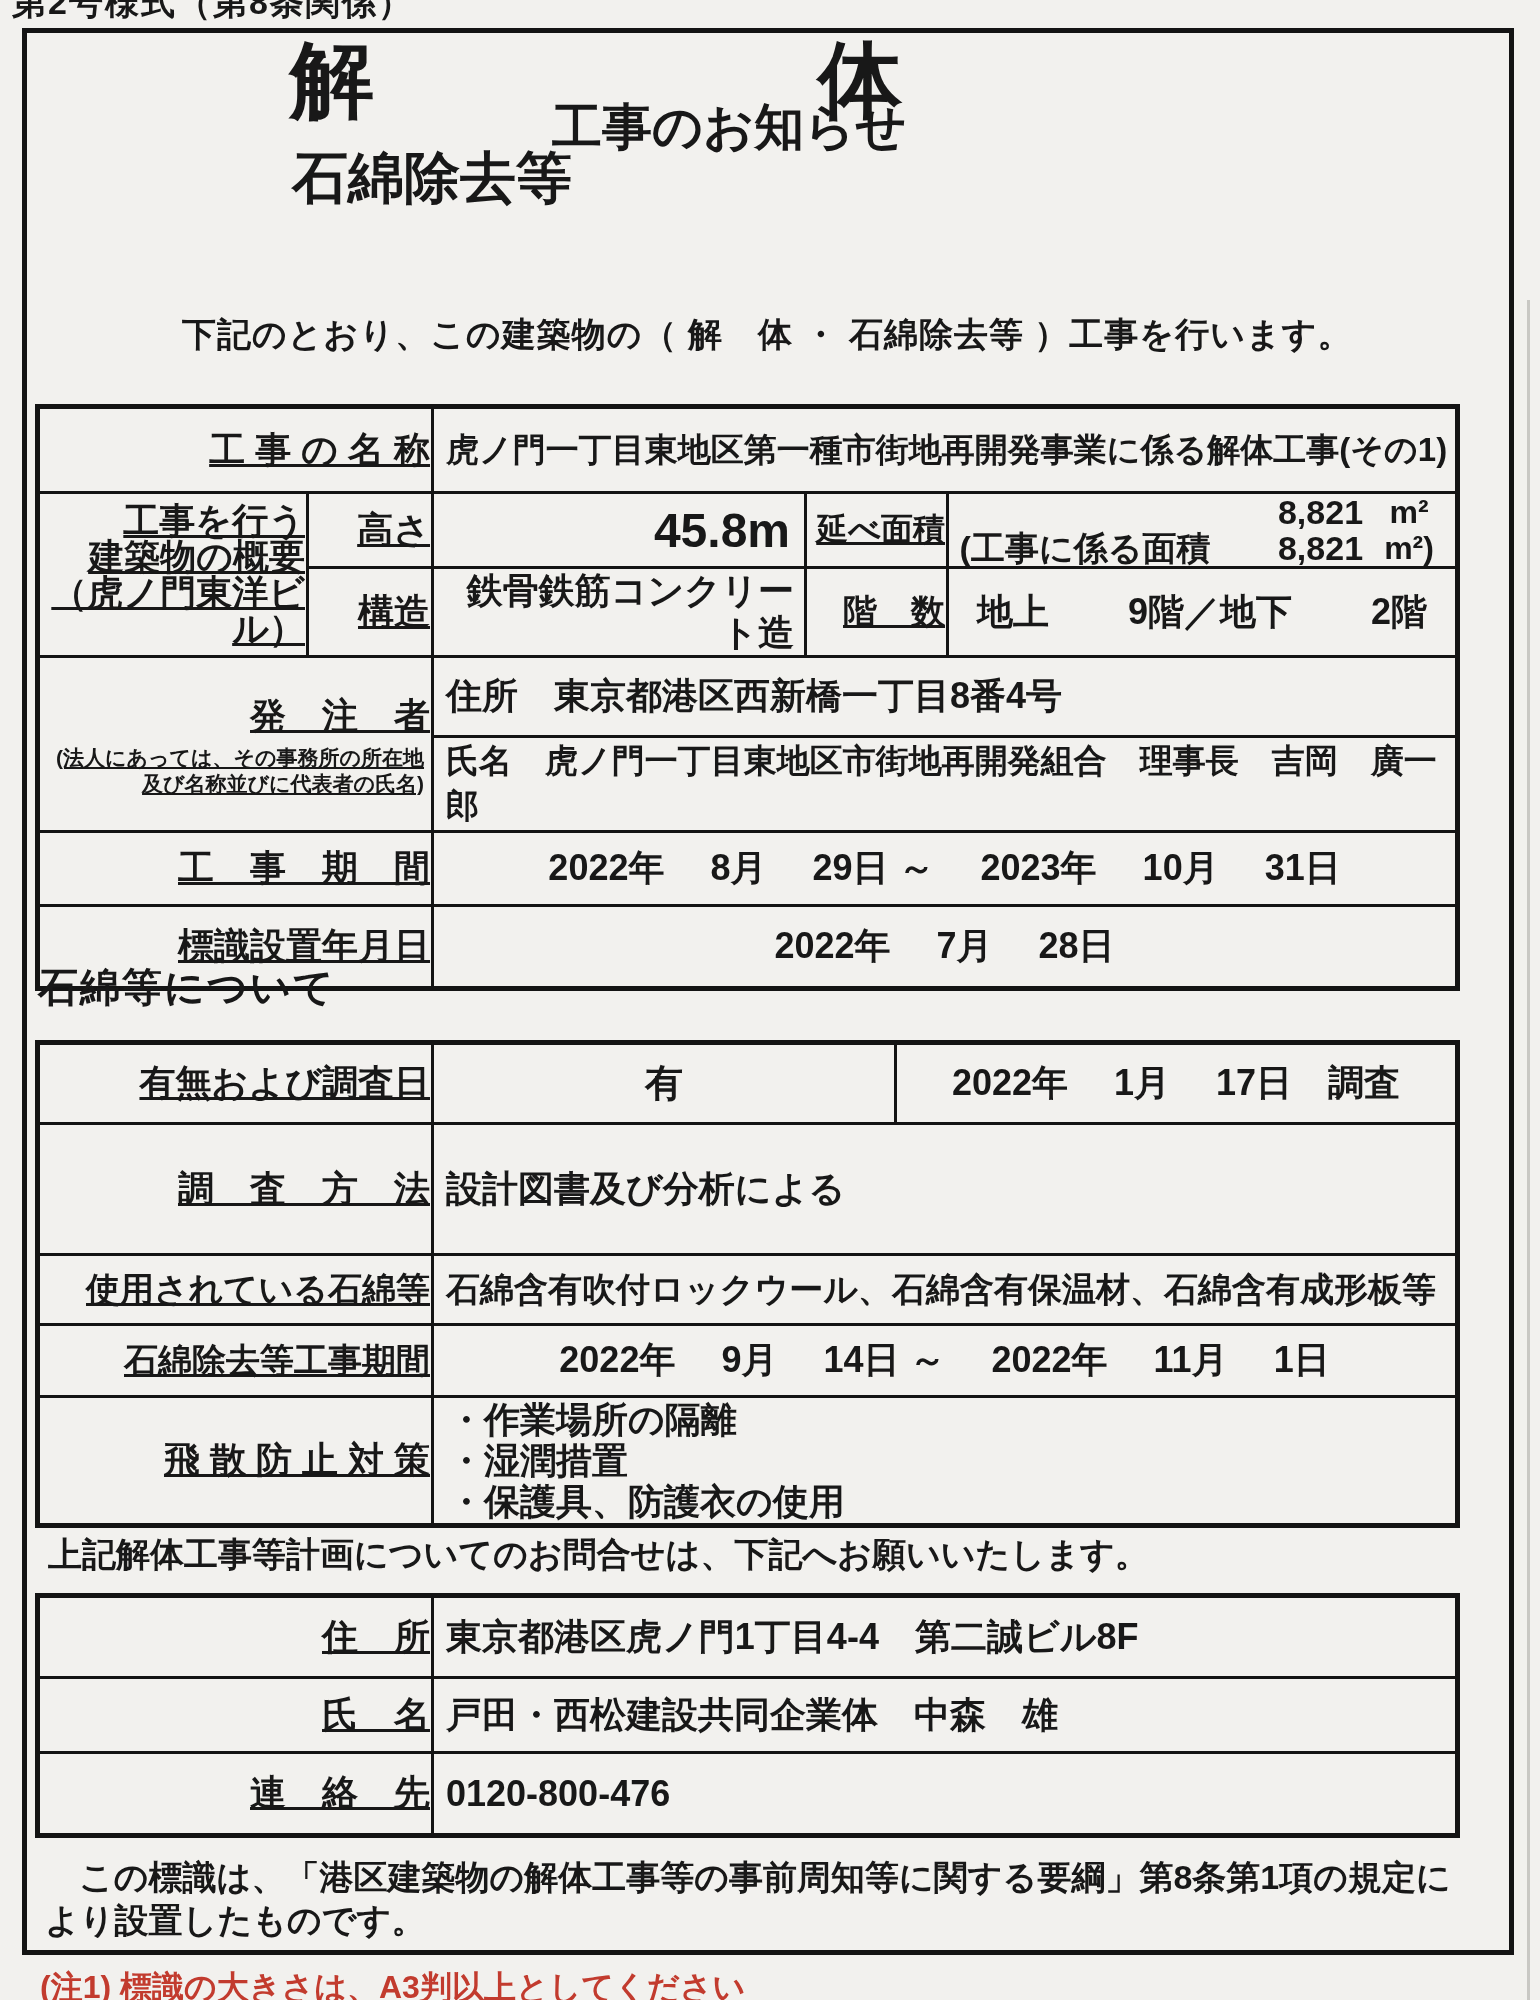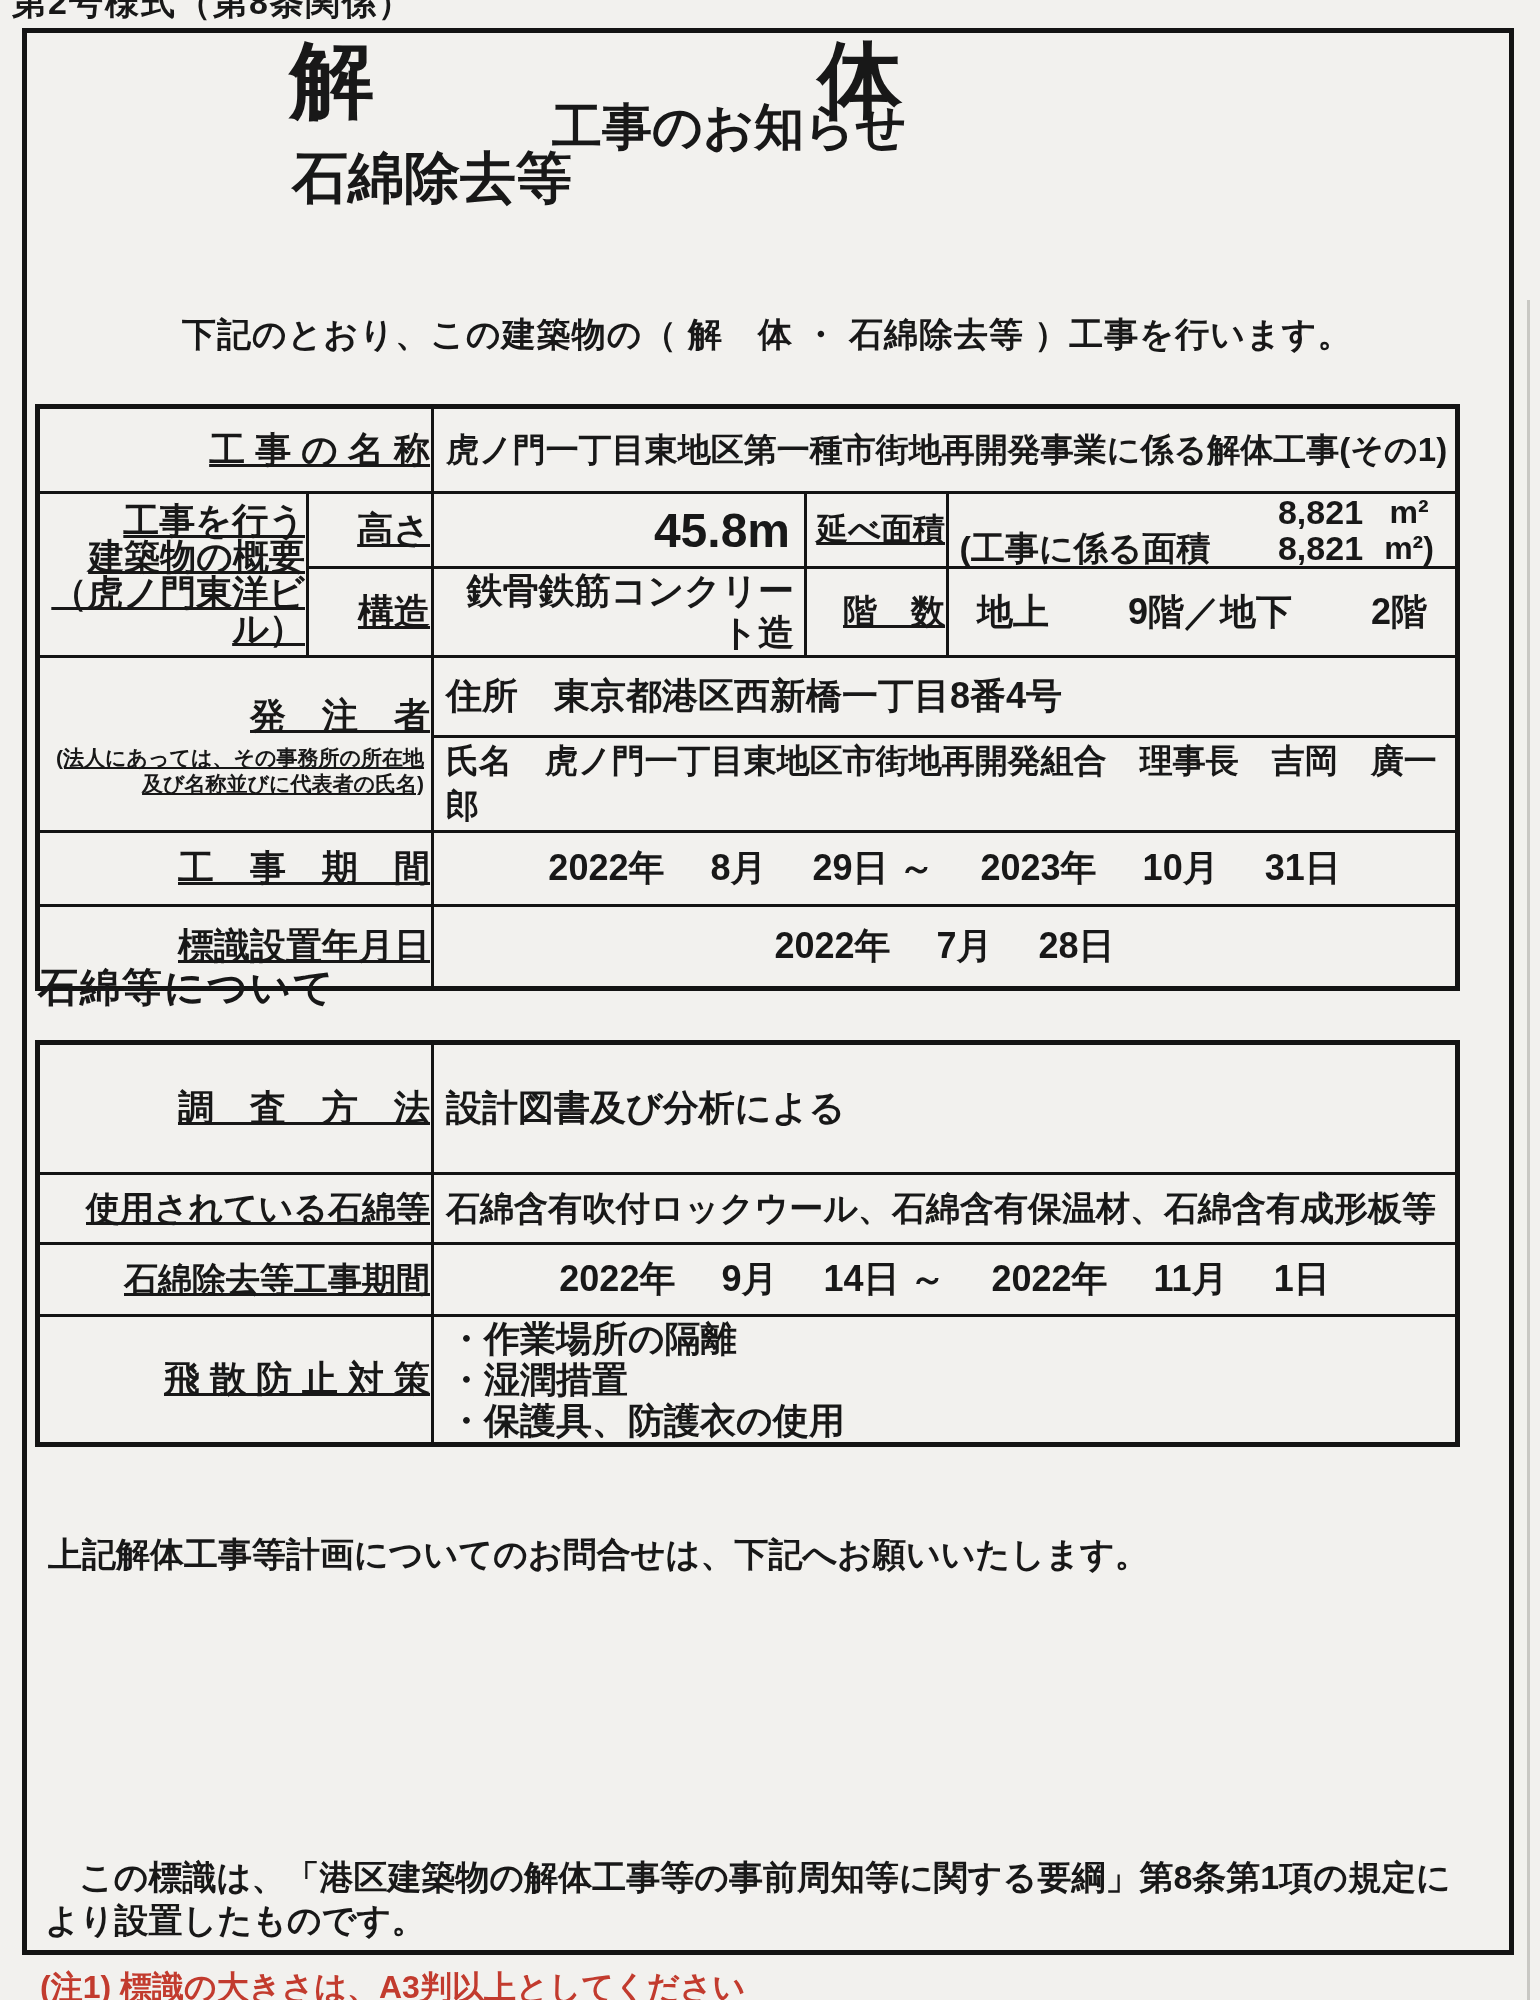--- a/index.html
+++ b/index.html
@@ -133,20 +133,25 @@
 
   <div class="sec-head">石綿等について</div>
 
   <table class="t t2">
     <colgroup>
       <col style="width:395px">
         <col style="width:463px">
         <col style="width:562px">
     </colgroup>
     <tbody>
+        <tr style="height:81px">
+      <td class="lbl">有無および調査日</td>
+      <td class="val center" style="font-size:38px">有</td>
+      <td class="val center">2022年 　1月 　17日　調査</td>
+    </tr>
     <tr style="height:131px">
       <td class="lbl">調　査　方　法</td>
       <td class="val left" colspan="2">設計図書及び分析による</td>
     </tr>
     <tr style="height:70px">
       <td class="lbl" style="font-size:34px">使用されている石綿等</td>
       <td class="val left" colspan="2" style="font-size:34px">石綿含有吹付ロックウール、石綿含有保温材、石綿含有成形板等</td>
     </tr>
     <tr style="height:72px">
       <td class="lbl" style="font-size:34px">石綿除去等工事期間</td>
@@ -156,17 +161,37 @@
       <td class="lbl">飛 散 防 止 対 策</td>
       <td class="val prevention pre" colspan="2">・作業場所の隔離
 ・湿潤措置
 ・保護具、防護衣の使用</td>
     </tr>
   </tbody>
     </table>
 
   <div class="contact-head">上記解体工事等計画についてのお問合せは、下記へお願いいたします。</div>
 
+  <table class="t t3">
+    <colgroup>
+      <col style="width:395px">
+        <col style="width:1025px">
+    </colgroup>
+    <tbody>
+        <tr style="height:82px">
+      <td class="lbl">住　所</td>
+      <td class="val left">東京都港区虎ノ門1丁目4-4　第二誠ビル8F</td>
+    </tr>
+    <tr style="height:75px">
+      <td class="lbl">氏　名</td>
+      <td class="val left">戸田・西松建設共同企業体　中森　雄</td>
+    </tr>
+    <tr style="height:83px">
+      <td class="lbl">連　絡　先</td>
+      <td class="val left">0120-800-476</td>
+    </tr>
+  </tbody>
+    </table>
 
   <div class="footer-note">　この標識は、「港区建築物の解体工事等の事前周知等に関する要綱」第8条第1項の規定により設置したものです。</div>
   <div class="red-note">(注1) 標識の大きさは、A3判以上としてください</div>
 
 </div>
 
 </body></html>

